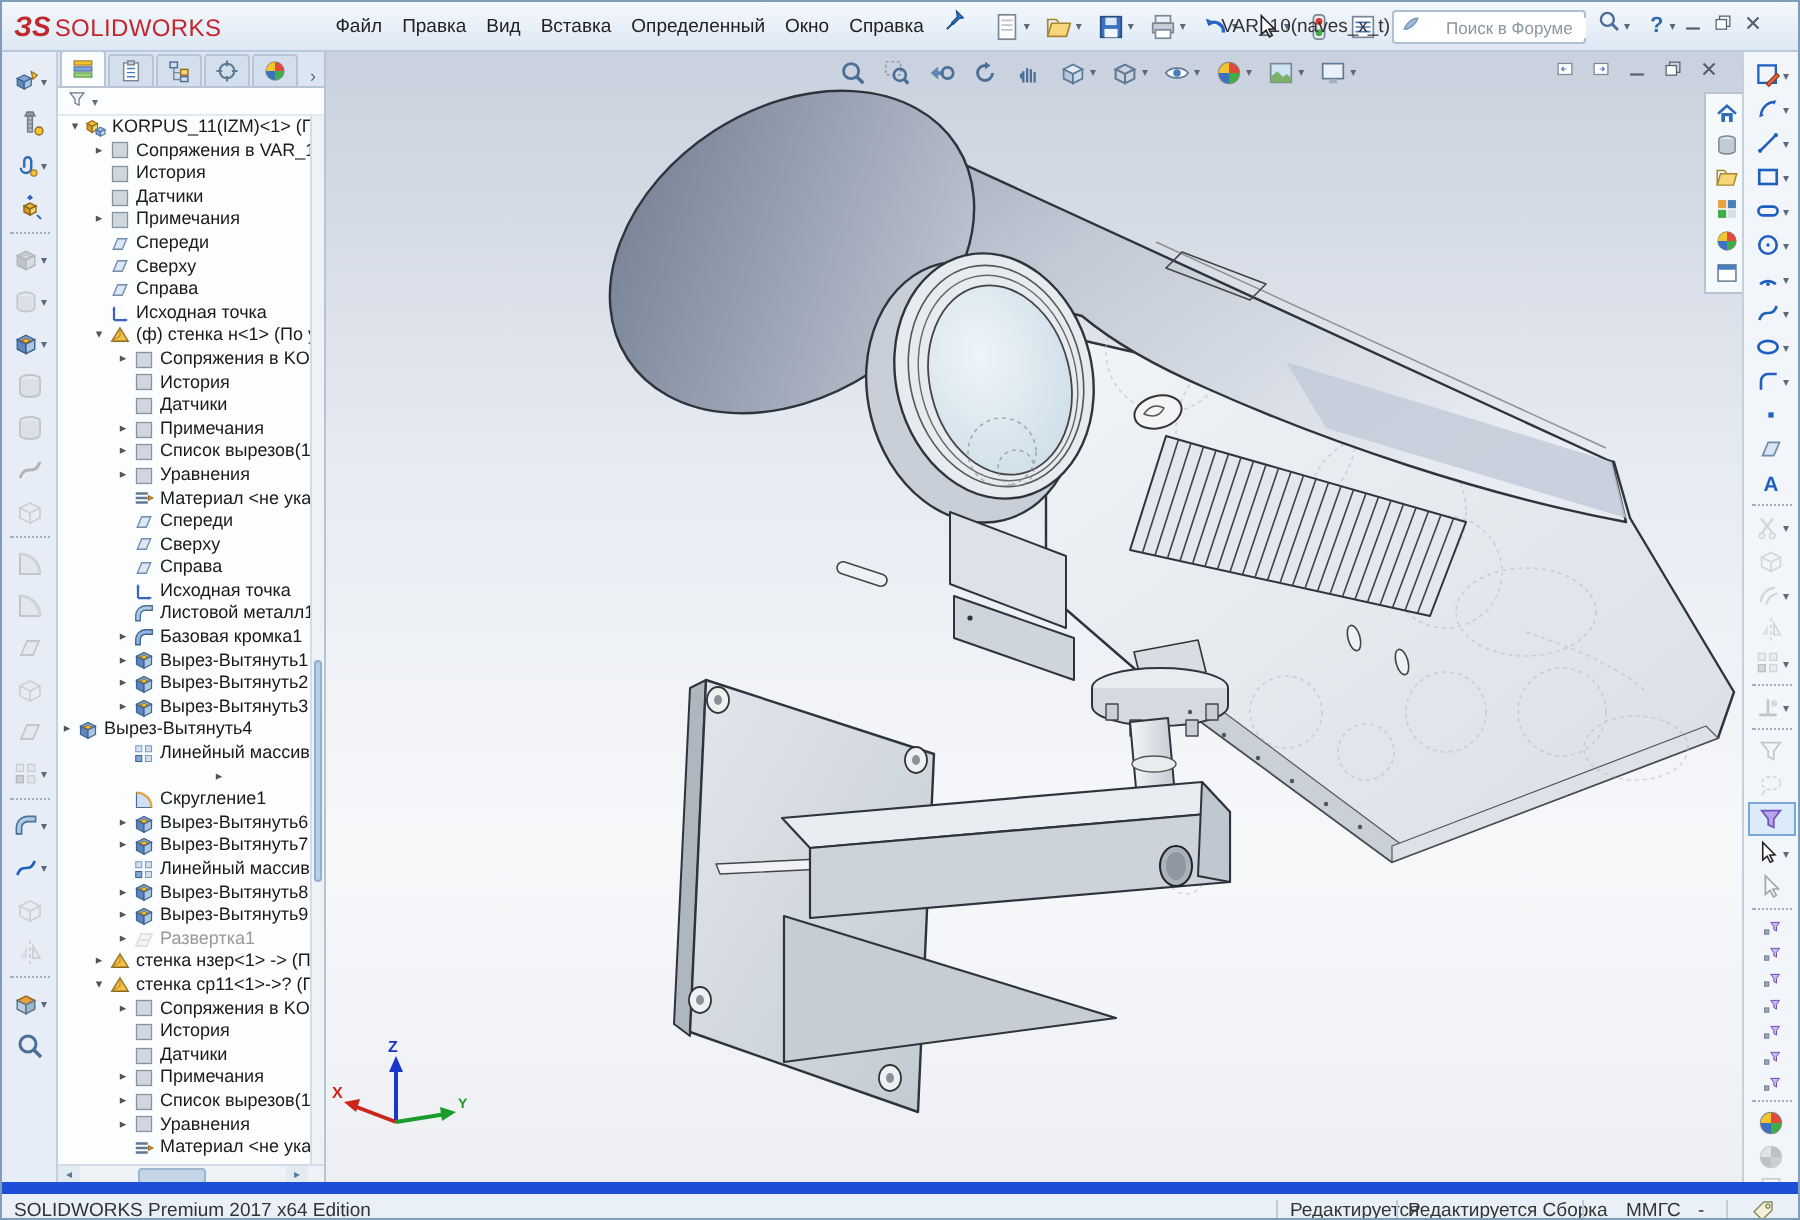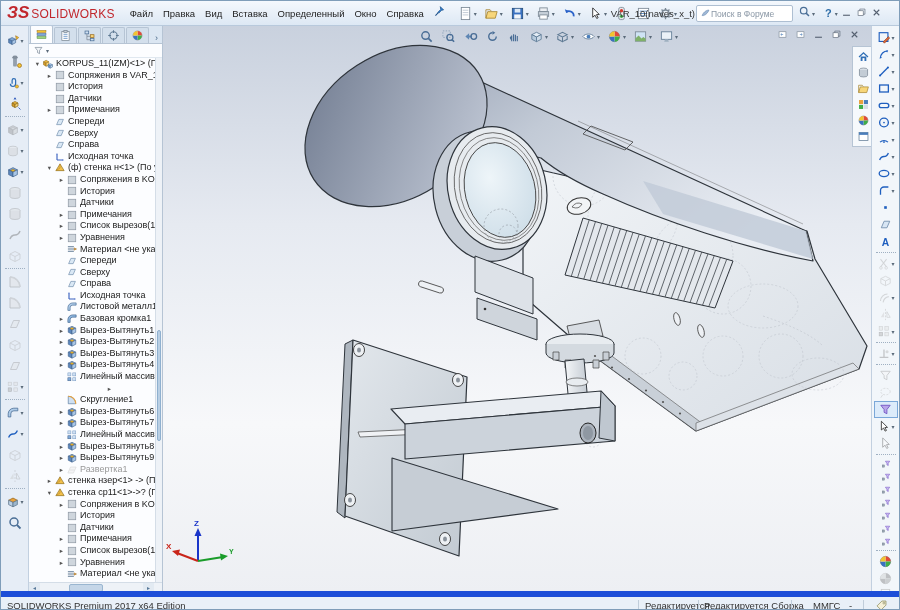--- a/index.html
+++ b/index.html
@@ -5,31 +5,31 @@
   * { margin:0; padding:0; box-sizing:border-box; }
   html,body { font-family:"Liberation Sans", sans-serif; }
   body { background:#9db3c8; }
   .app { position:relative; width:900px; height:610px; background:#e7eef7; border:1px solid #7f9db9; overflow:hidden; }
 
   
   .titlebar { position:absolute; left:0; top:0; width:100%; height:25px;
     background:linear-gradient(#f4f8fd,#dde8f4); border-bottom:1px solid #b8c9dc;
     display:flex; align-items:center; padding-left:6px; }
   .logo { display:flex; align-items:baseline; gap:2px; margin-right:10px; white-space:nowrap; }
-  .logo-mark { color:#c1272d; font-weight:bold; font-style:italic; font-size:17px; }
+  .logo-mark { color:#c1272d; font-weight:bold; font-style:italic; font-size:14px; }
   .logo-text { color:#c1272d; font-weight:normal; font-size:12px; letter-spacing:.2px; }
-  .menus { display:flex; align-items:center; }
+  .menus { display:flex; align-items:center;margin-left:42px; }
   .menu-item { font-size:9.5px; color:#222; padding:3px 5px; cursor:default; }
   .pinbtn { width:16px; height:16px; display:inline-flex; align-items:center; justify-content:center; margin:0 3px; }
   .qat { display:flex; align-items:center; gap:1px; margin-left:4px; }
   .qat .tbtn { height:20px; }
   .doc-title { position:absolute; left:585px; top:0; width:140px; height:25px; line-height:25px;
     text-align:center; font-size:9.5px; color:#333; white-space:nowrap; }
   .searchbox { position:absolute; left:695px; top:4px; width:97px; height:17px; background:#fff;
-    border:1px solid #aebfd2; border-radius:2px; display:flex; align-items:center; padding:0 3px; gap:0; }
+    border:1px solid #aebfd2; border-radius:2px; display:flex; align-items:center; padding:0 3px; gap:12px; }
   .searchbox input { border:0; outline:0; width:70px; font-size:8.5px; color:#444; font-family:"Liberation Sans",sans-serif; }
   .searchbox input::placeholder { color:#8a97a5; }
   .tb-right { position:absolute; top:3px; height:18px; display:flex; align-items:center; }
   .helpq { font-size:11px; color:#2d6da8; font-weight:bold; padding:0 2px; }
   .dd { font-size:6px; color:#5a6a7a; margin-left:1px; }
   .winbtn { width:15px; height:15px; display:inline-flex; align-items:center; justify-content:center; }
 
   
   .tbtn { display:flex; align-items:center; justify-content:center; padding:1px 2px; border:1px solid transparent; cursor:default; }
   .tbtn.sel { background:#dcebfa; border-color:#7aa7d8; }
@@ -619,21 +619,21 @@
         <div class="trow" style="padding-left: 28px;">
           <span class="exp">▸</span>
           <span class="ticon"><svg class="" width="12" height="12" viewBox="0 0 16 16" stroke-width=".9">
               <path d="M3 5.5 L8 3 L13 5.5 L8 8 Z" fill="#7fa8d8" stroke="#3f618c" stroke-width=".8"></path>
               <path d="M3 5.5 V11 L8 13.5 V8 Z" fill="#5c87bd" stroke="#3f618c" stroke-width=".8"></path>
               <path d="M13 5.5 V11 L8 13.5 V8 Z" fill="#a9c6e6" stroke="#3f618c" stroke-width=".8"></path>
               <path d="M8 4.8 L10.6 6.1 L8 7.4 L5.4 6.1 Z" fill="#f2c430" stroke="#9a6a1f" stroke-width=".6"></path>
             </svg></span>
           <span class="tlabel">Вырез-Вытянуть3</span>
         </div>
-        <div class="trow" style="padding-left: 28px;">
+        <div class="trow" style="">
           <span class="exp">▸</span>
           <span class="ticon"><svg class="" width="12" height="12" viewBox="0 0 16 16" stroke-width=".9">
               <path d="M3 5.5 L8 3 L13 5.5 L8 8 Z" fill="#7fa8d8" stroke="#3f618c" stroke-width=".8"></path>
               <path d="M3 5.5 V11 L8 13.5 V8 Z" fill="#5c87bd" stroke="#3f618c" stroke-width=".8"></path>
               <path d="M13 5.5 V11 L8 13.5 V8 Z" fill="#a9c6e6" stroke="#3f618c" stroke-width=".8"></path>
               <path d="M8 4.8 L10.6 6.1 L8 7.4 L5.4 6.1 Z" fill="#f2c430" stroke="#9a6a1f" stroke-width=".6"></path>
             </svg></span>
           <span class="tlabel">Вырез-Вытянуть4</span>
         </div>
         <div class="trow" style="padding-left: 28px;">

